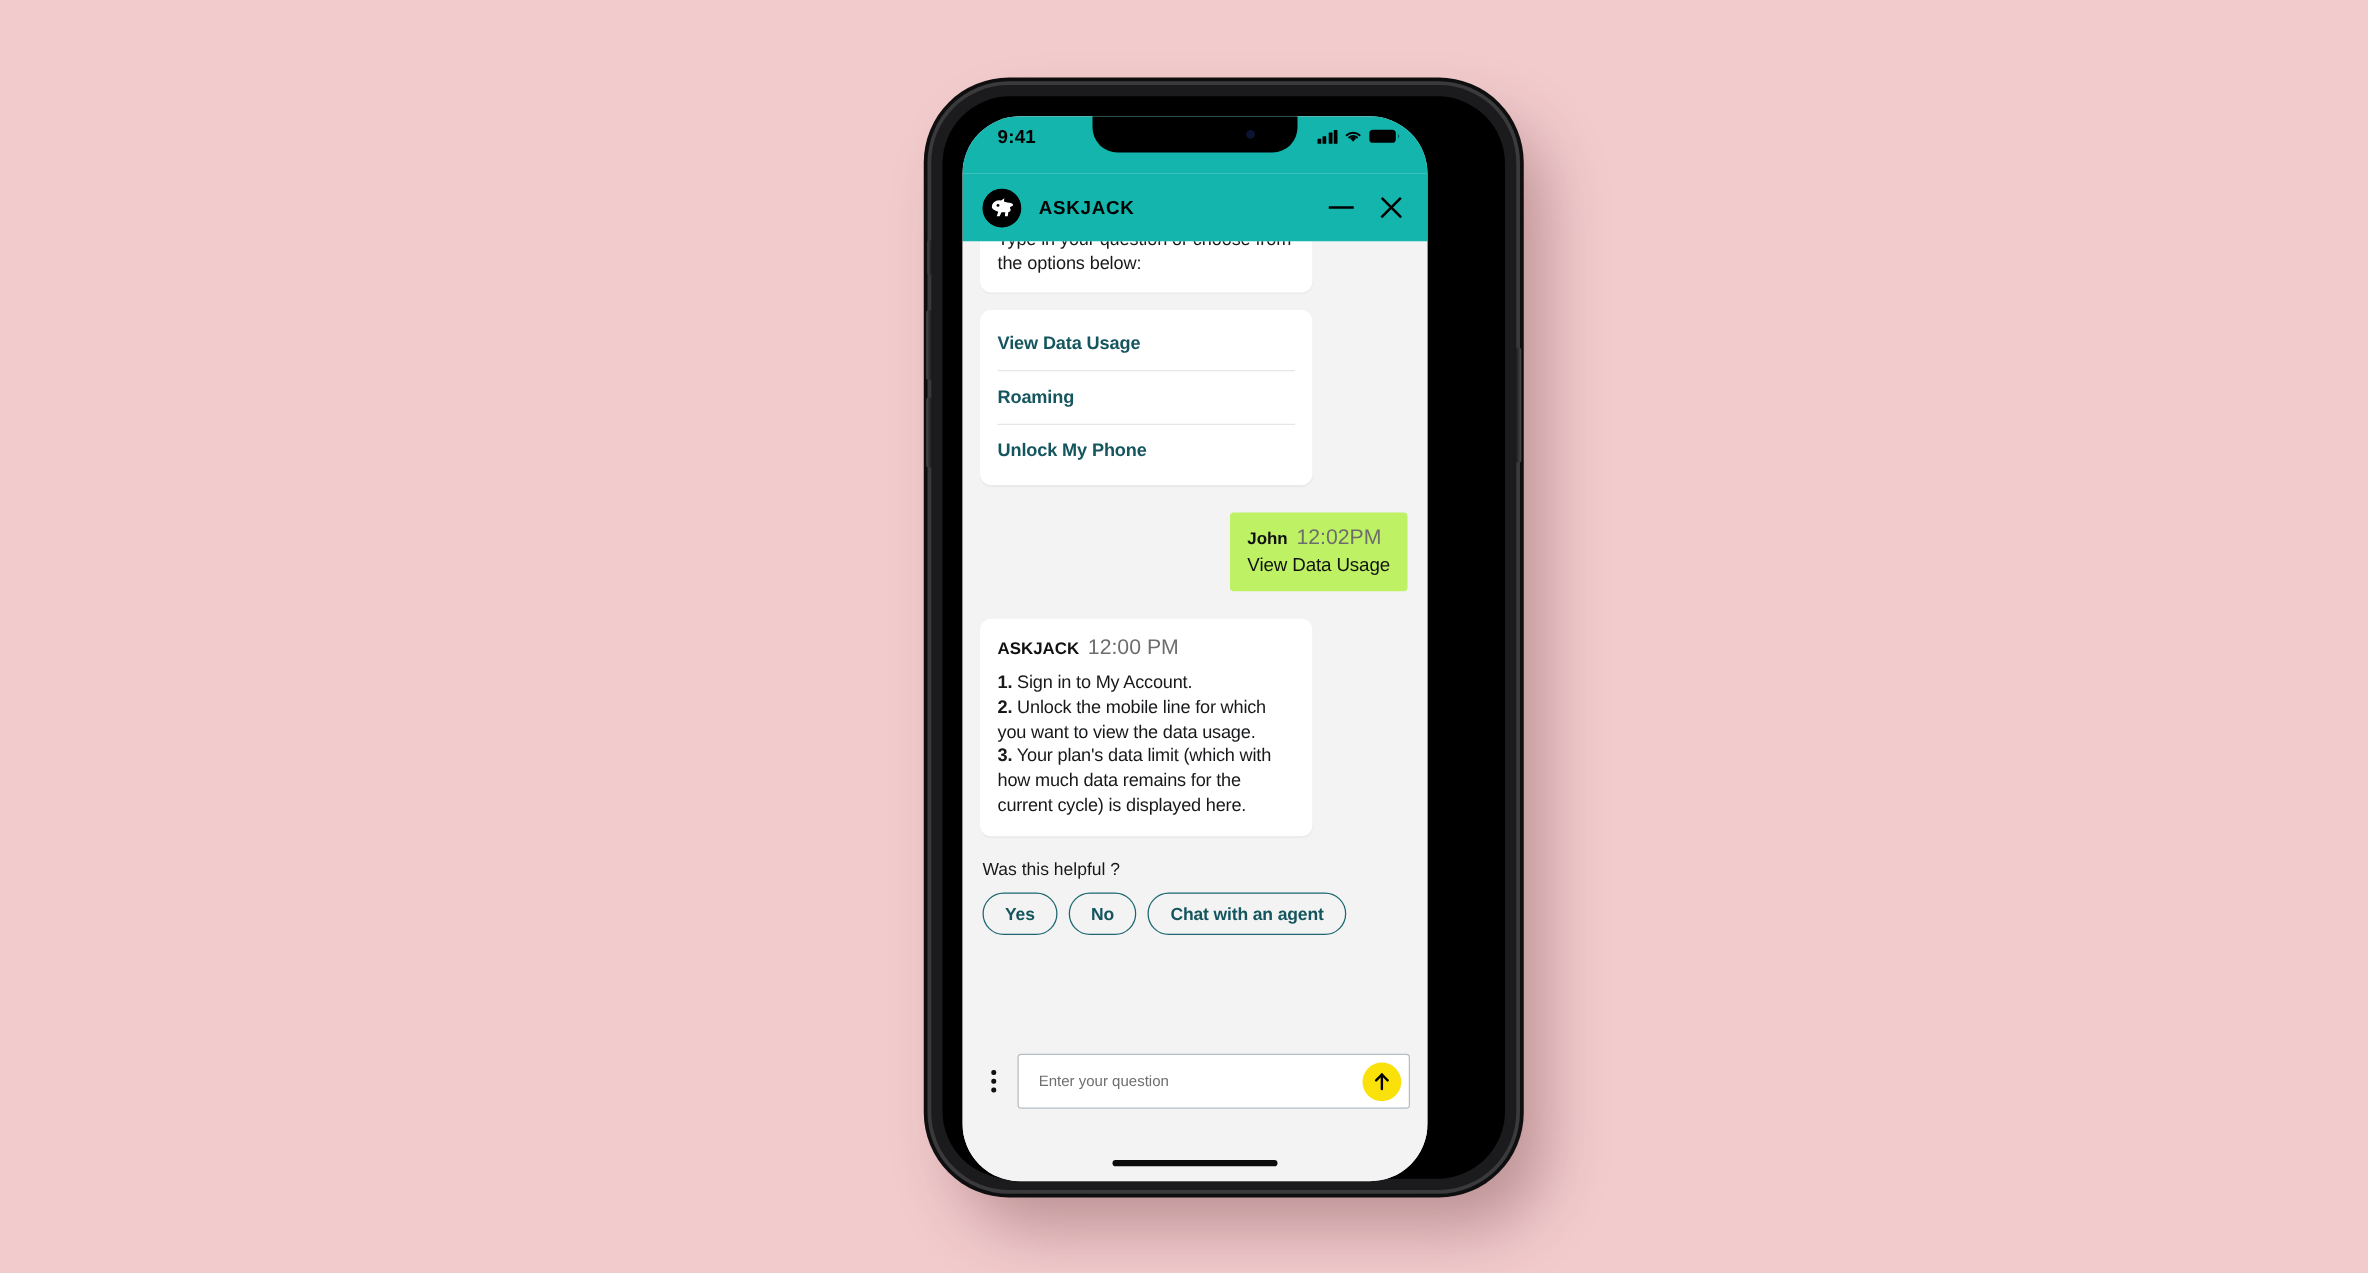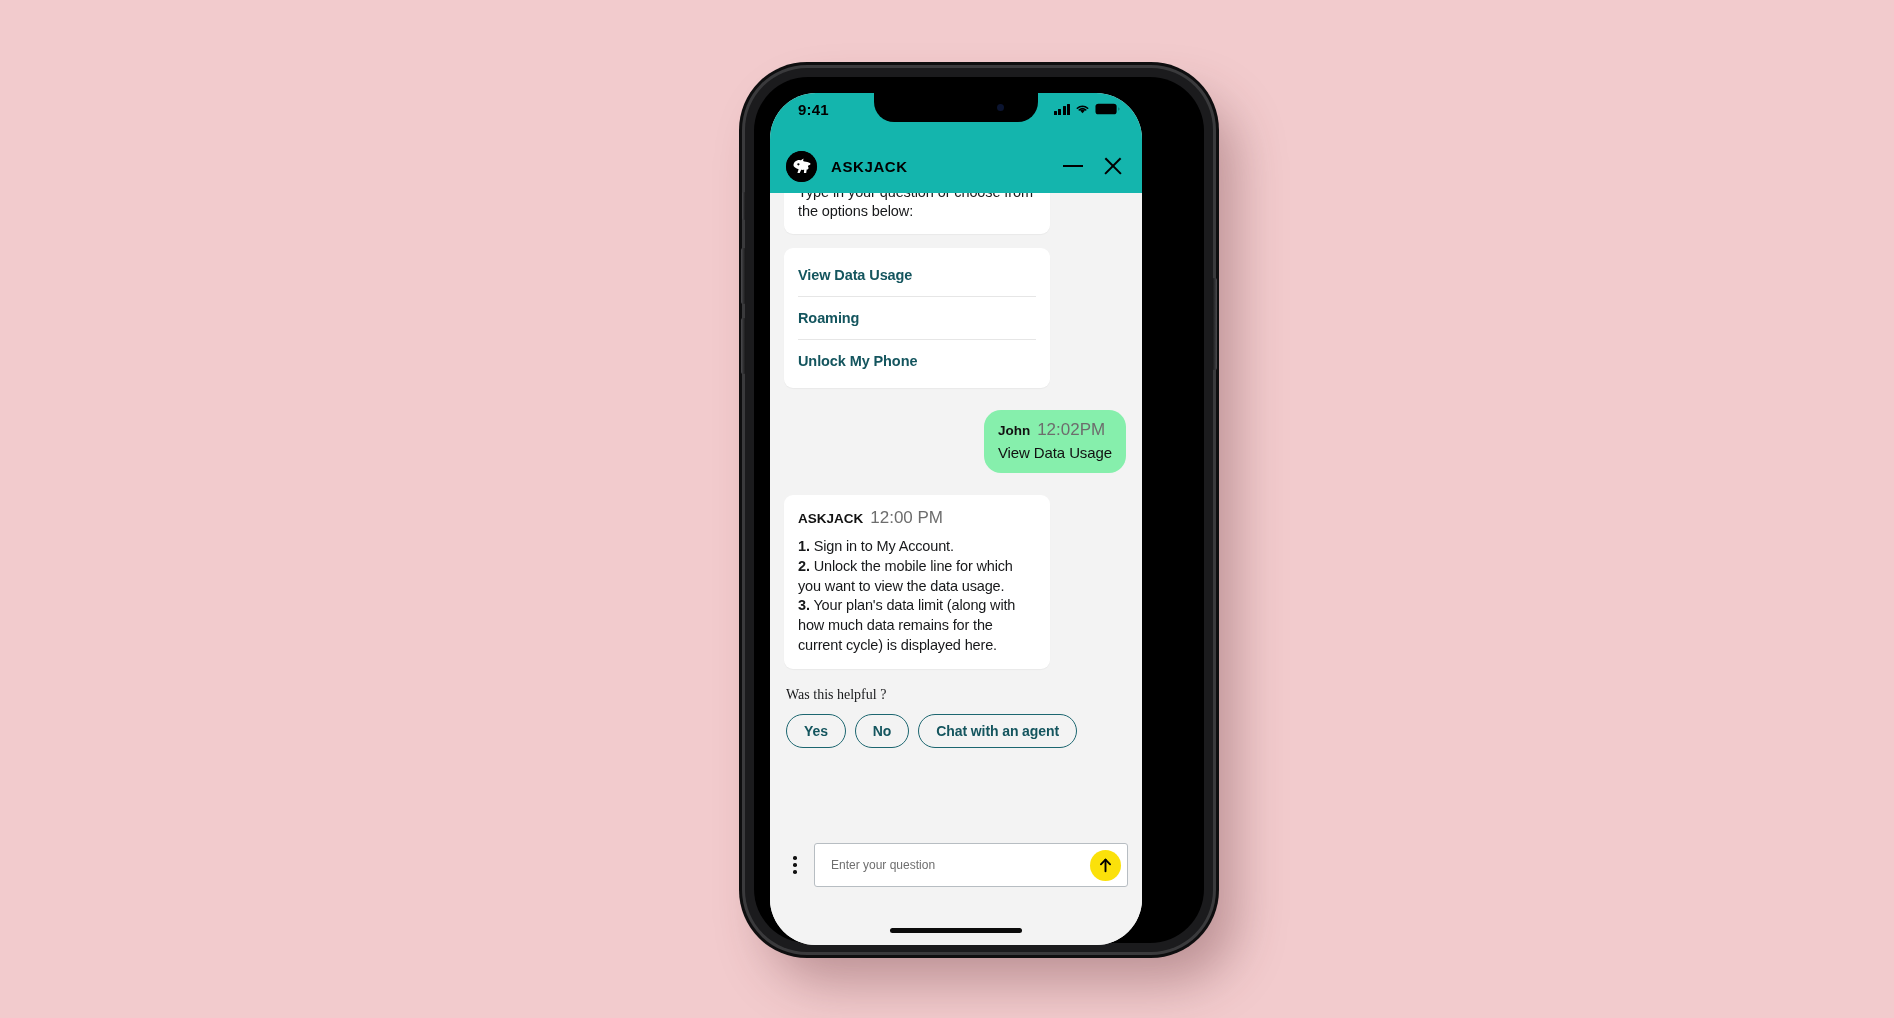--- a/index.html
+++ b/index.html
@@ -216,22 +216,22 @@
   }
   .option-row:last-child { border-bottom: none; }
 
   #user-row {
     display: flex;
     justify-content: flex-end;
     margin-top: 22px;
     padding-right: 2px;
   }
   #user-bubble {
-    background: #86efac;
-    border-radius: 17px;
+    background: #bef264;
+    border-radius: 3px;
     padding: 10px 14px 12px;
     max-width: 170px;
   }
   .msg-meta { display: flex; align-items: baseline; gap: 7px; }
   .msg-author { font-size: 13.5px; font-weight: bold; color: #111; }
   .msg-time   { font-size: 17px; color: #6d6d6d; }
   #user-text {
     font-size: 15px;
     color: #111;
     margin-top: 4px;
@@ -246,21 +246,20 @@
     color: #17181a;
     letter-spacing: -0.15px;
   }
   #answer-steps b { font-weight: bold; }
 
   #feedback-label {
     margin-top: 18px;
     font-size: 14px;
     color: #17181a;
     padding-left: 2px;
-    font-family: Liberation Serif, serif;
   }
   #feedback-buttons {
     display: flex;
     gap: 9px;
     margin-top: 11px;
     padding-left: 2px;
   }
   .pill {
     border: 1.4px solid #1c6670;
     color: #14555e;
@@ -427,21 +426,21 @@
           <div class="msg-meta">
             <span class="msg-author">ASKJACK</span>
             <span class="msg-time">12:00 PM</span>
           </div>
           <div id="answer-steps">
             <b>1.</b>
             <span>Sign in to My Account.</span><br>
             <b>2.</b>
             <span>Unlock the mobile line for which you want to view the data usage.</span><br>
             <b>3.</b>
-            <span>Your plan's data limit (along with how much data remains for the current cycle) is displayed here.</span>
+            <span>Your plan's data limit (which with how much data remains for the current cycle) is displayed here.</span>
           </div>
         </div>
 
         <div id="feedback-label">Was this helpful ?</div>
         <div id="feedback-buttons">
           <button class="pill">Yes</button>
           <button class="pill">No</button>
           <button class="pill">Chat with an agent</button>
         </div>
       </div>

